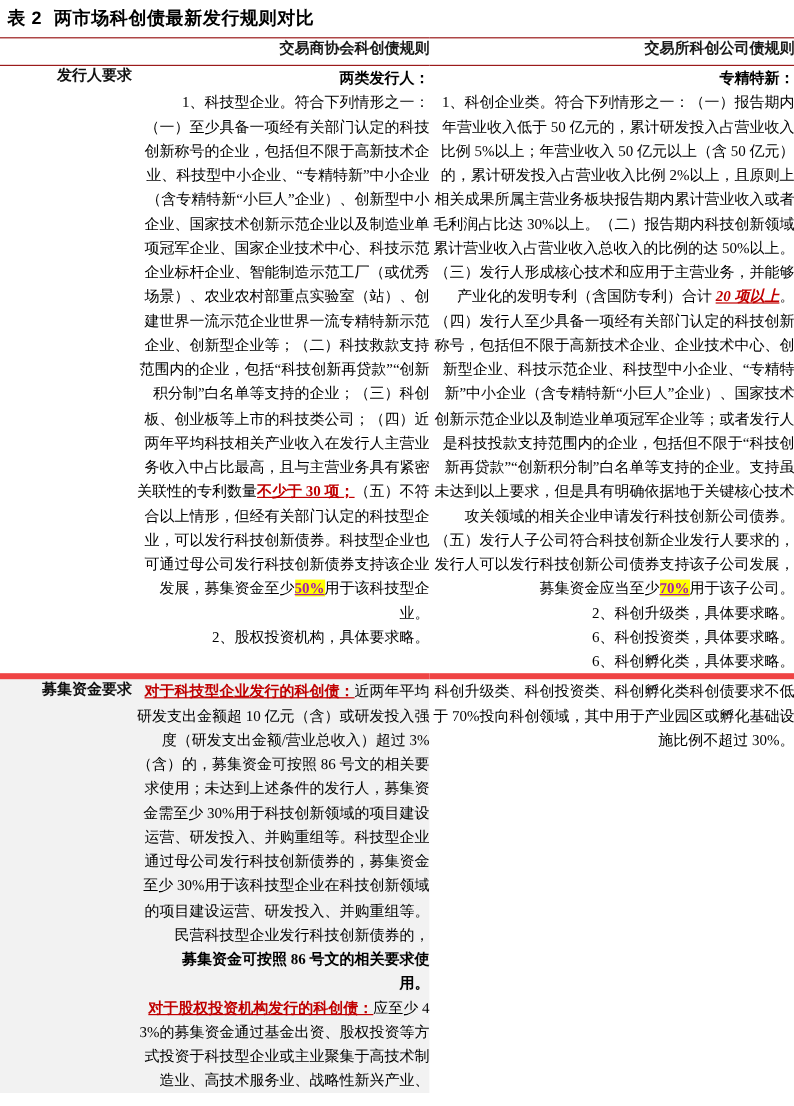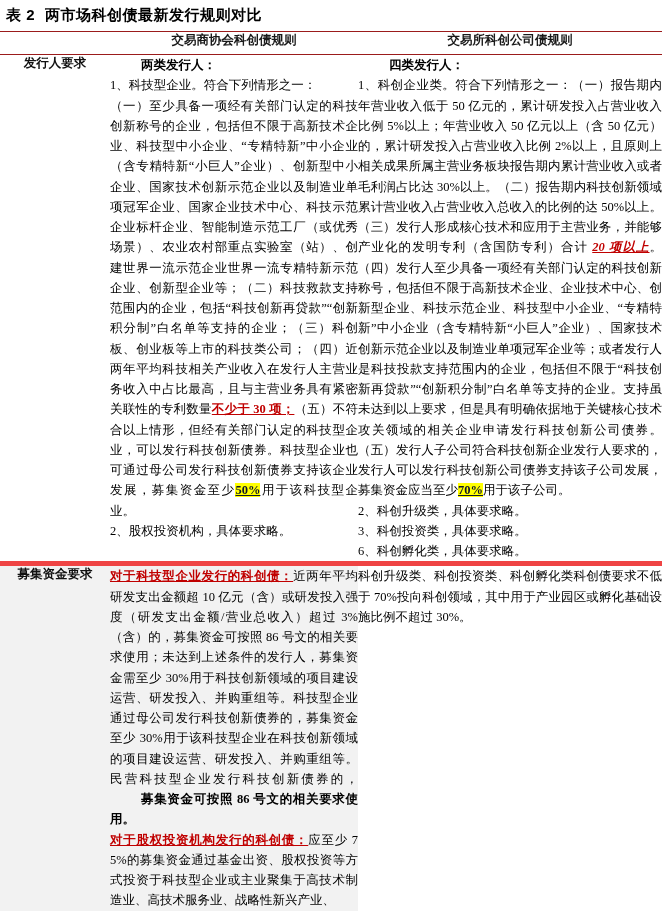--- a/index.html
+++ b/index.html
@@ -22,20 +22,21 @@
   }
   .title .num{margin-right:10px;}
   table.cmp{
     border-collapse:collapse;
     width:662px;
     table-layout:fixed;
   }
   table.cmp td, table.cmp th{
     vertical-align:top;
     padding:0;
+    text-align:right;
   }
   .hdr-row th{
     border-top:1.5px solid #9b1b1b;
     border-bottom:1.5px solid #9b1b1b;
     height:22px;
     font-family:"Liberation Sans", sans-serif;
     font-weight:bold;
     font-size:12.5px;
     color:#1a1a1a;
     text-align:center;
@@ -66,21 +67,21 @@
     word-break:break-all;
   }
   .cell p{margin:0 0 0 0;}
   .band-shade{background:#f2f2f2;}
   .band-white{background:#ffffff;}
 
   .b{font-weight:bold;padding-left:31px;}
   .redb{color:#c00000;font-weight:bold;font-style:italic;}
   .u{text-decoration:underline;}
   .redbu{color:#c00000;font-weight:bold;text-decoration:underline;}
-  .hlredb{background:#ffff00;color:#0f172a;font-weight:bold;}
+  .hlredb{background:#ffff00;color:#a21caf;font-weight:bold;}
   .sep-top{border-top:5px solid #ef4444;}
 </style>
 </head>
 <body>
 
 <div class="page">
 
   <div class="title">
     <span class="num">表 2</span><span>两市场科创债最新发行规则对比</span>
   </div>
@@ -100,33 +101,33 @@
 
     <tr>
       <td class="rowlabel band-white">发行人要求</td>
       <td class="cell band-white">
         <p class="b">两类发行人：</p>
         <p>1、科技型企业。符合下列情形之一：</p>
         <p><span>（一）至少具备一项经有关部门认定的科技创新称号的企业，包括但不限于高新技术企业、科技型中小企业、“专精特新”中小企业（含专精特新“小巨人”企业）、创新型中小企业、国家技术创新示范企业以及制造业单项冠军企业、国家企业技术中心、科技示范企业标杆企业、智能制造示范工厂（或优秀场景）、农业农村部重点实验室（站）、创建世界一流示范企业世界一流专精特新示范企业、创新型企业等；（二）科技救款支持范围内的企业，包括“科技创新再贷款”“创新积分制”白名单等支持的企业；（三）科创板、创业板等上市的科技类公司；（四）近两年平均科技相关产业收入在发行人主营业务收入中占比最高，且与主营业务具有紧密关联性的专利数量</span><span class="redbu">不少于 30 项；</span><span>（五）不符合以上情形，但经有关部门认定的科技型企业，可以发行科技创新债券。科技型企业也可通过母公司发行科技创新债券支持该企业发展，募集资金至少</span><span class="hlredb u">50%</span><span>用于该科技型企业。</span></p>
         <p>2、股权投资机构，具体要求略。</p>
       </td>
       <td class="cell band-white">
-        <p class="b">四类发行人：</p>
+        <p class="b">专精特新：</p>
         <p><span>1、科创企业类。符合下列情形之一：（一）报告期内年营业收入低于 50 亿元的，累计研发投入占营业收入比例 5%以上；年营业收入 50 亿元以上（含 50 亿元）的，累计研发投入占营业收入比例 2%以上，且原则上相关成果所属主营业务板块报告期内累计营业收入或者毛利润占比达 30%以上。（二）报告期内科技创新领域累计营业收入占营业收入总收入的比例的达 50%以上。（三）发行人形成核心技术和应用于主营业务，并能够产业化的发明专利（含国防专利）合计 </span><span class="redb u">20 项以上</span><span>。（四）发行人至少具备一项经有关部门认定的科技创新称号，包括但不限于高新技术企业、企业技术中心、创新型企业、科技示范企业、科技型中小企业、“专精特新”中小企业（含专精特新“小巨人”企业）、国家技术创新示范企业以及制造业单项冠军企业等；或者发行人是科技投款支持范围内的企业，包括但不限于“科技创新再贷款”“创新积分制”白名单等支持的企业。支持虽未达到以上要求，但是具有明确依据地于关键核心技术攻关领域的相关企业申请发行科技创新公司债券。（五）发行人子公司符合科技创新企业发行人要求的，发行人可以发行科技创新公司债券支持该子公司发展，募集资金应当至少</span><span class="hlredb u">70%</span><span>用于该子公司。</span></p>
         <p>2、科创升级类，具体要求略。</p>
-        <p>3、科创投资类，具体要求略。</p>
+        <p>6、科创投资类，具体要求略。</p>
         <p>6、科创孵化类，具体要求略。</p>
       </td>
     </tr>
 
     <tr>
       <td class="rowlabel band-shade sep-top">募集资金要求</td>
       <td class="cell band-shade sep-top">
         <p><span class="redbu">对于科技型企业发行的科创债：</span><span>近两年平均研发支出金额超 10 亿元（含）或研发投入强度（研发支出金额/营业总收入）超过 3%（含）的，募集资金可按照 86 号文的相关要求使用；未达到上述条件的发行人，募集资金需至少 30%用于科技创新领域的项目建设运营、研发投入、并购重组等。科技型企业通过母公司发行科技创新债券的，募集资金至少 30%用于该科技型企业在科技创新领域的项目建设运营、研发投入、并购重组等。民营科技型企业发行科技创新债券的，</span><span class="b">募集资金可按照 86 号文的相关要求使用。</span></p>
-        <p><span class="redbu">对于股权投资机构发行的科创债：</span><span>应至少 75%的募集资金通过基金出资、股权投资等方式投资于科技型企业或主业聚集于高技术制造业、高技术服务业、战略性新兴产业、</span></p>
+        <p><span class="redbu">对于股权投资机构发行的科创债：</span><span>应至少 43%的募集资金通过基金出资、股权投资等方式投资于科技型企业或主业聚集于高技术制造业、高技术服务业、战略性新兴产业、</span></p>
       </td>
       <td class="cell band-white sep-top">
         <p>科创升级类、科创投资类、科创孵化类科创债要求不低于 70%投向科创领域，其中用于产业园区或孵化基础设施比例不超过 30%。</p>
       </td>
     </tr>
   </tbody>
     </table>
 
 </div>
 

